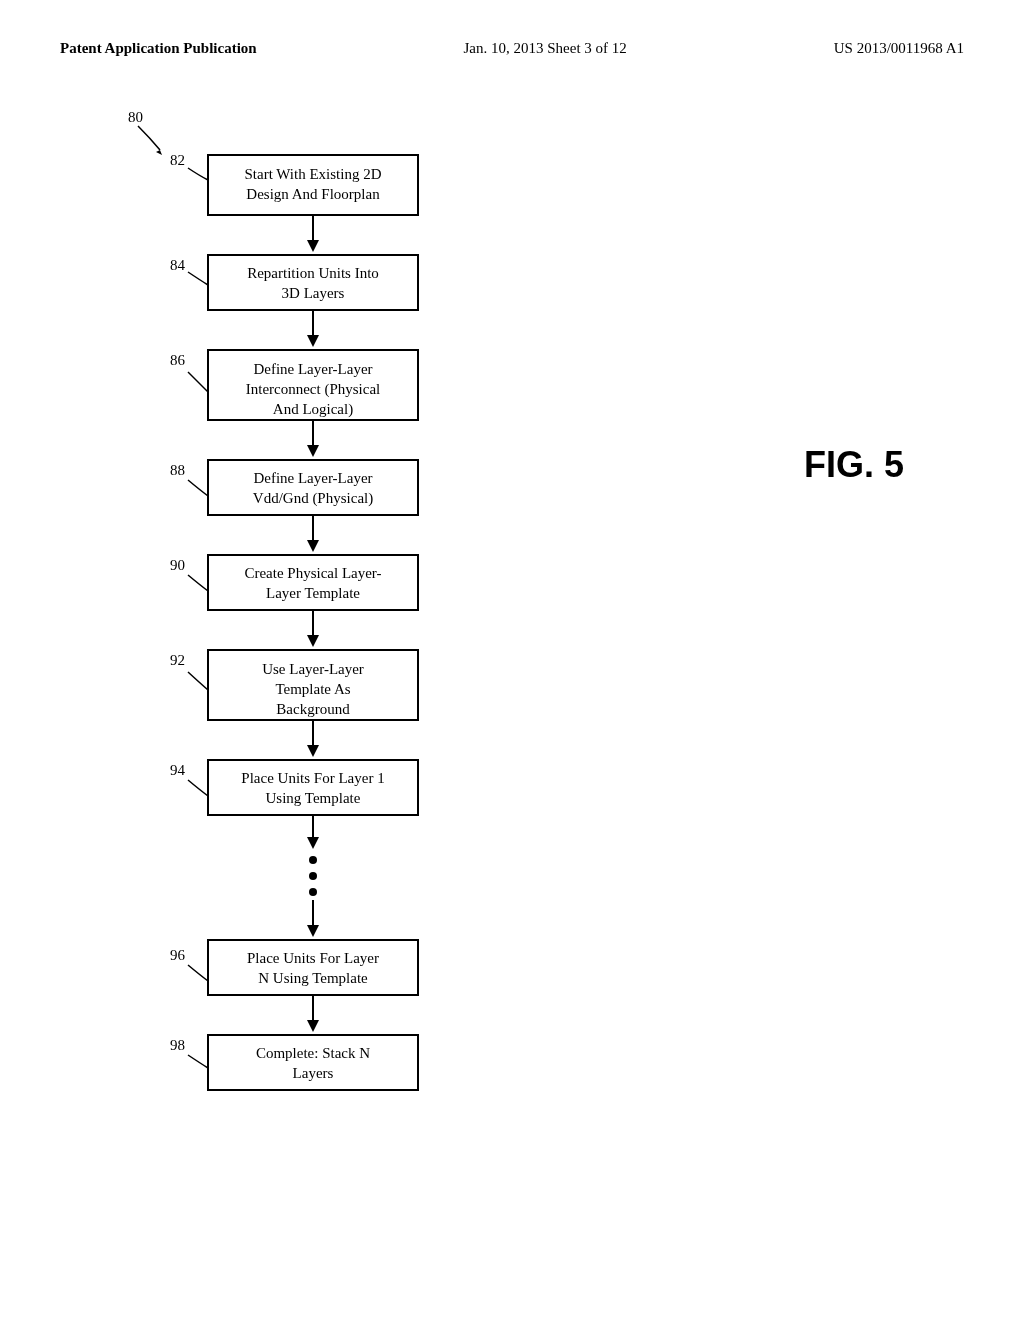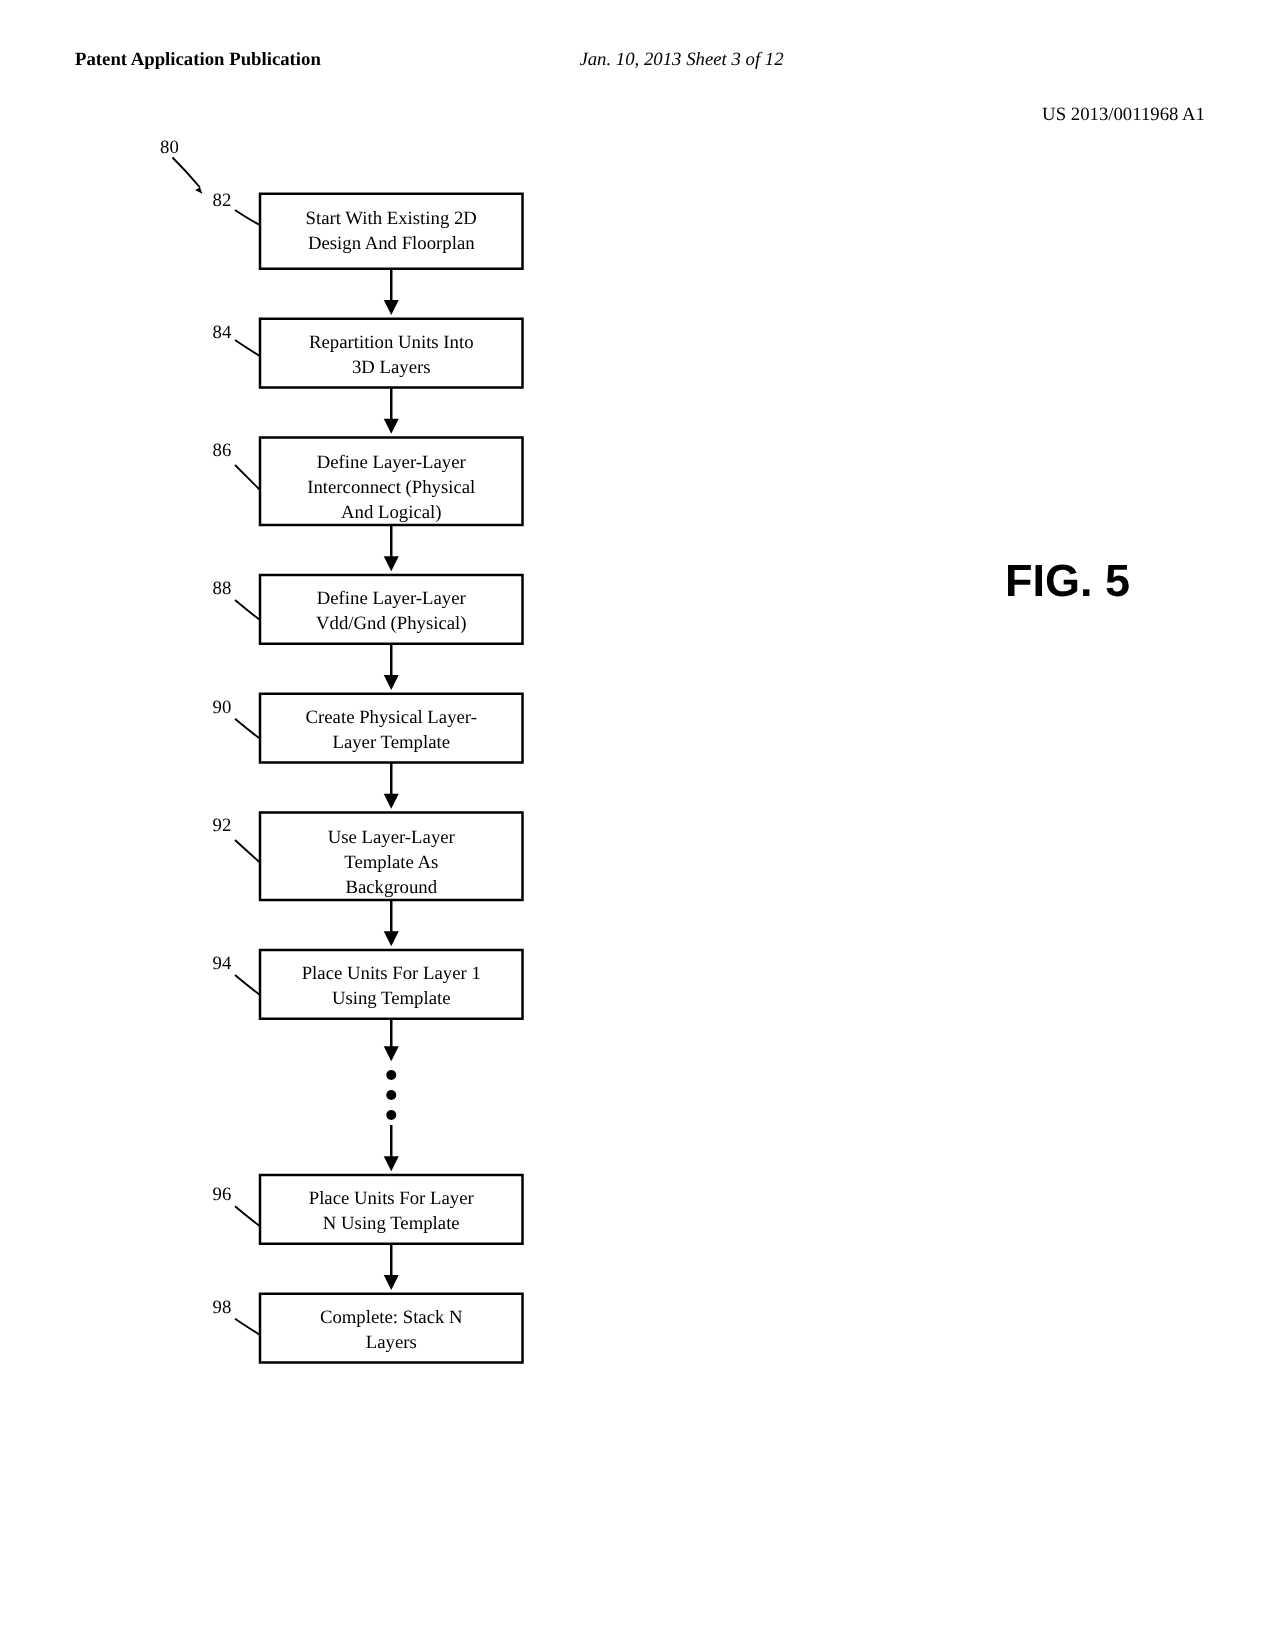--- a/index.html
+++ b/index.html
@@ -23,26 +23,24 @@
       padding: 0 60px;
       font-size: 15px;
     }
 
     .header-left {
       font-weight: bold;
     }
 
     .header-center {
       font-size: 15px;
-      font-style: italic;
     }
 
     .header-right {
       font-size: 15px;
-      margin-top: 44px;
     }
 
     
     .fig-label {
       position: absolute;
       top: 444px;
       right: 120px;
       font-size: 36px;
       font-weight: bold;
       font-family: Arial, sans-serif;

